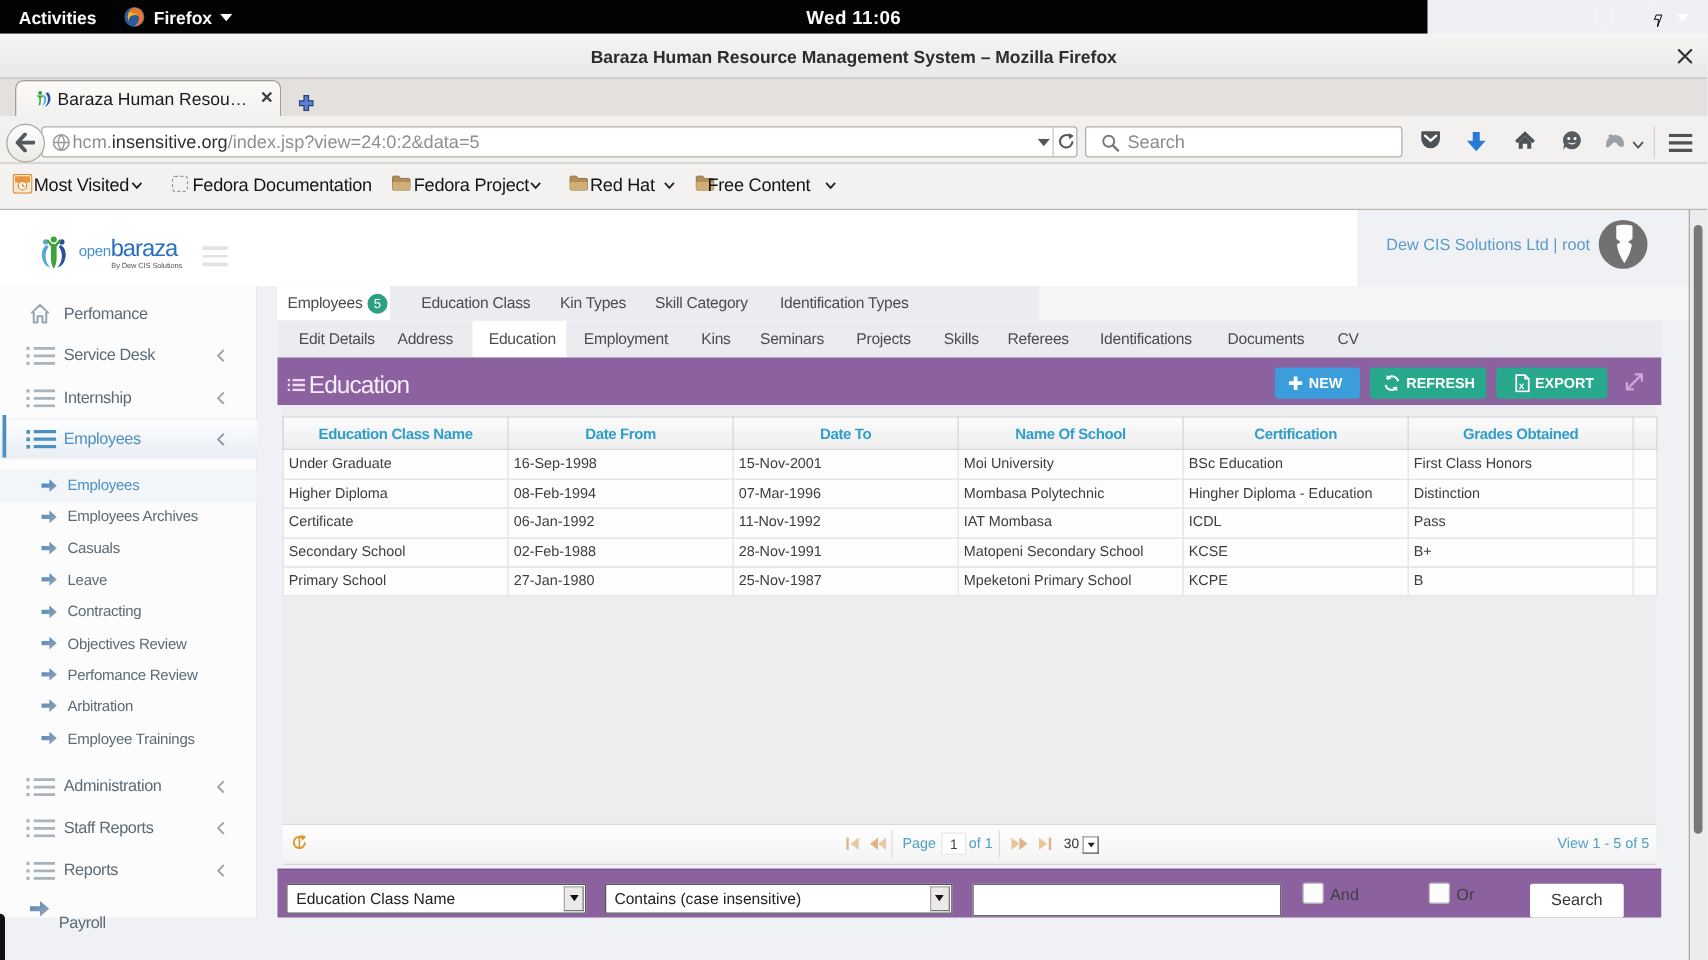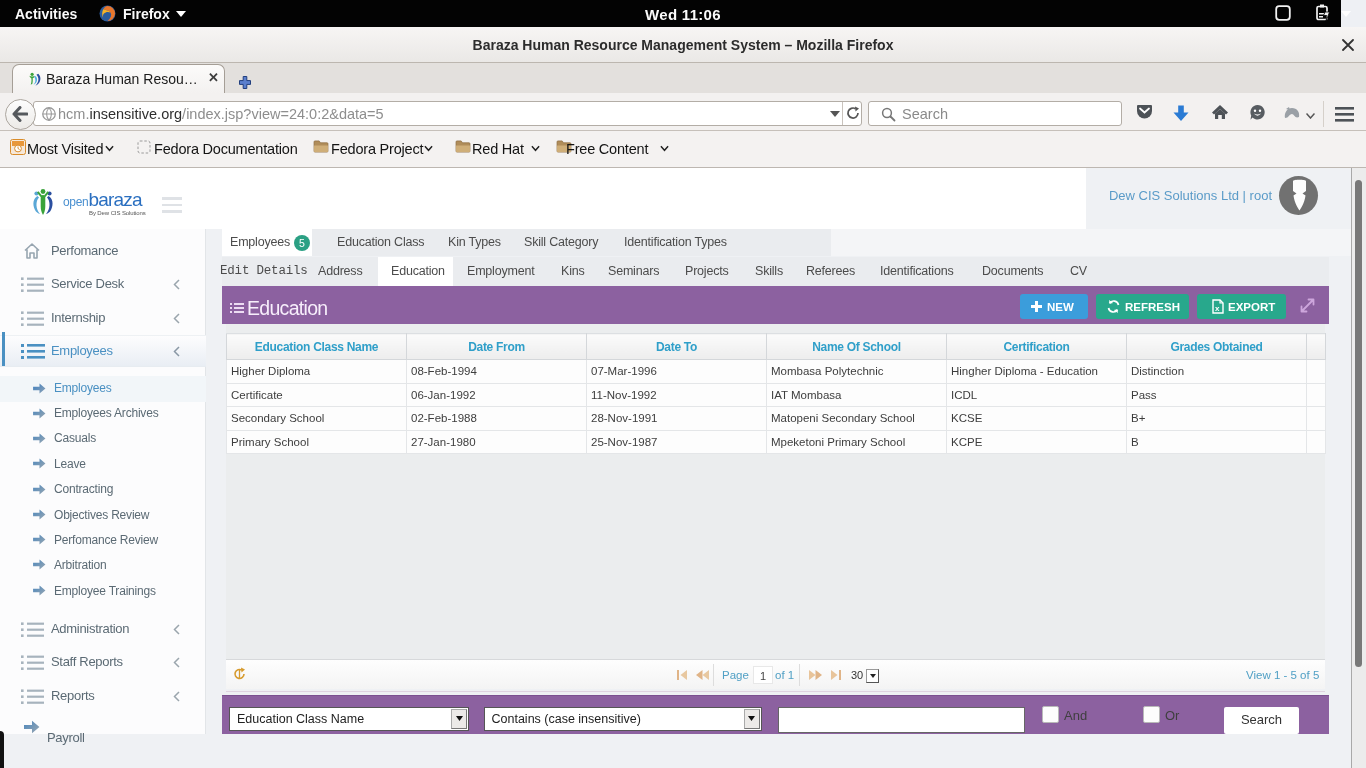--- a/index.html
+++ b/index.html
@@ -2,21 +2,21 @@
 <html><head>
 <meta charset="utf-8">
 <style>
 * { margin:0; padding:0; box-sizing:border-box; }
 html,body { width:1366px; height:768px; overflow:hidden; }
 body { font-family:"Liberation Sans", sans-serif; position:relative; background:#eef0f4; }
 .abs { position:absolute; }
 svg { display:block; }
 
 
-#gnomebar { position:absolute; left:0; top:0; width:1341px; height:27px; background:#030303; }
+#gnomebar { position:absolute; left:0; top:0; width:1142px; height:27px; background:#030303; }
 #gnomebar .txt { position:absolute; font-size:14px; font-weight:700; color:#fbfbfb; top:6px; }
 
 
 #titlebar { position:absolute; left:0; top:27px; width:1366px; height:36px;
   background:linear-gradient(#f7f5f4,#eae8e6); border-bottom:1px solid #bcb6af; }
 #titlebar .title { position:absolute; width:100%; text-align:center; top:10px; font-size:14px; font-weight:700; color:#2c2c2c; }
 #winclose { position:absolute; left:1340px; top:36px; font-size:15px; font-weight:700; color:#333; }
 
 
 #tabbar { position:absolute; left:0; top:63px; width:1366px; height:30px; background:#e3e0dd; }
@@ -456,21 +456,21 @@
   <div class="tabstrip" style="left:222px;top:61px;width:609px;height:27px;"></div>
   <div class="wtab" style="left:222px;top:61px;width:90px;height:27px;"></div>
   <div class="ctab" style="left:230px;top:67px;">Employees</div>
   <div class="abs" style="left:294px;top:67px;width:16px;height:16px;border-radius:50%;background:#2ba084;color:#fff;font-size:10.5px;text-align:center;line-height:16px;">5</div>
   <div class="ctab" style="left:337px;top:67px;">Education Class</div>
   <div class="ctab" style="left:448px;top:67px;">Kin Types</div>
   <div class="ctab" style="left:524px;top:67px;">Skill Category</div>
   <div class="ctab" style="left:624px;top:67px;">Identification Types</div>
   <div class="tabstrip" style="left:222px;top:89px;width:1107px;height:28.5px;"></div>
   <div class="wtab" style="left:377.5px;top:89px;width:75.5px;height:28.5px;"></div>
-  <div class="ctab" style="left:220px;top:96px;font-family:Liberation Mono, monospace;">Edit Details</div>
+  <div class="ctab" style="left:239px;top:96px;">Edit Details</div>
   <div class="ctab" style="left:318px;top:96px;">Address</div>
   <div class="ctab" style="left:391px;top:96px;">Education</div>
   <div class="ctab" style="left:467px;top:96px;">Employment</div>
   <div class="ctab" style="left:561px;top:96px;">Kins</div>
   <div class="ctab" style="left:608px;top:96px;">Seminars</div>
   <div class="ctab" style="left:685px;top:96px;">Projects</div>
   <div class="ctab" style="left:755px;top:96px;">Skills</div>
   <div class="ctab" style="left:806px;top:96px;">Referees</div>
   <div class="ctab" style="left:880px;top:96px;">Identifications</div>
   <div class="ctab" style="left:982px;top:96px;">Documents</div>
@@ -525,20 +525,29 @@
         </colgroup>
       <tbody>
           <tr>
             <th>Education Class Name</th>
             <th>Date From</th>
             <th>Date To</th>
             <th>Name Of School</th>
             <th>Certification</th>
             <th>Grades Obtained</th>
             <th></th>
+          </tr>
+      <tr>
+            <td>Under Graduate</td>
+            <td>16-Sep-1998</td>
+            <td>15-Nov-2001</td>
+            <td>Moi University</td>
+            <td>BSc Education</td>
+            <td>First Class Honors</td>
+            <td></td>
           </tr>
       <tr>
             <td>Higher Diploma</td>
             <td>08-Feb-1994</td>
             <td>07-Mar-1996</td>
             <td>Mombasa Polytechnic</td>
             <td>Hingher Diploma - Education</td>
             <td>Distinction</td>
             <td></td>
           </tr>

